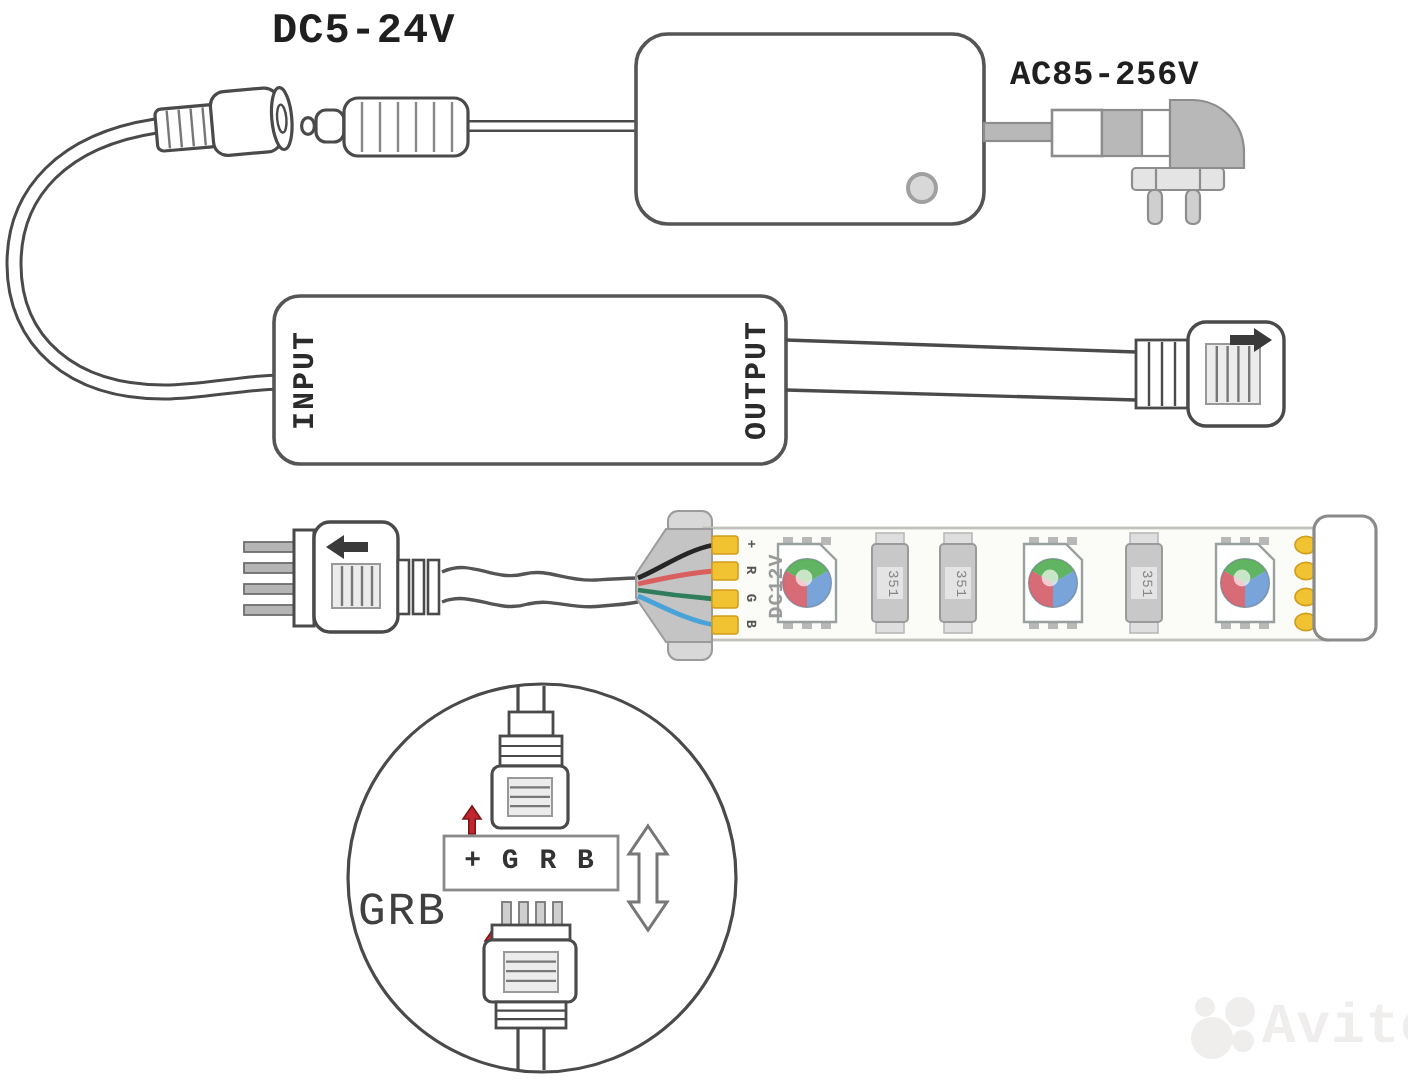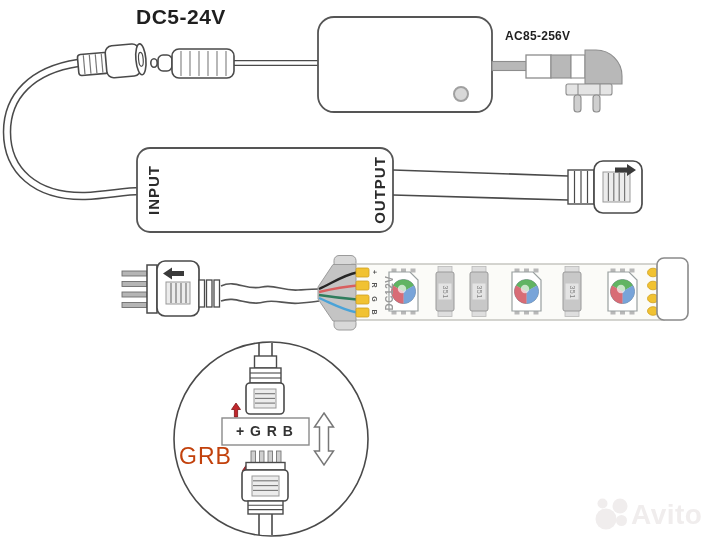--- a/index.html
+++ b/index.html
@@ -1,32 +1,32 @@
 <!DOCTYPE html>
 <html><head>
 <meta charset="utf-8">
 <style>
   html,body{margin:0;padding:0;background:#fff;}
   #canvas{
     position:relative;width:704px;height:540px;background:#ffffff;
-    font-family:Liberation Sans, sans-serif;overflow:hidden;
+    font-family:Liberation Mono, monospace;overflow:hidden;
   }
   #art{position:absolute;left:0;top:0;}
   .lbl{position:absolute;color:#1f1f1f;white-space:nowrap;line-height:1;}
   .ctr{transform:translate(-50%,-50%);}
   .rotccw{transform:translate(-50%,-50%) rotate(-90deg);}
   .rotcw{transform:translate(-50%,-50%) rotate(90deg);}
   .big{font-size:21px;font-weight:600;letter-spacing:.5px;}
-  .med{font-size:12px;font-weight:600;letter-spacing:.3px;}
+  .med{font-size:17px;font-weight:600;letter-spacing:.3px;}
   .io{font-size:15px;font-weight:700;letter-spacing:1px;color:#2b2b2b;}
   .dcv{font-size:10px;font-weight:700;color:#9a9a9a;letter-spacing:.5px;}
   .padlbl{font-size:7px;font-weight:700;color:#555;}
   .reslbl{font-size:7px;font-weight:400;color:#858585;letter-spacing:.5px;}
   .pinout{font-size:14px;font-weight:600;letter-spacing:1px;color:#333;}
-  .sidegrb{font-size:23px;font-weight:500;color:#c2410c;letter-spacing:1px;}
+  .sidegrb{font-size:23px;font-weight:500;color:#404040;letter-spacing:1px;}
   .wmark{font-size:28px;font-weight:800;color:#f0eded;letter-spacing:.5px;}
 </style>
 </head>
 <body>
 
 <div id="canvas">
 
 <svg id="art" width="704" height="540" viewBox="0 0 704 540">
 
   <g>

